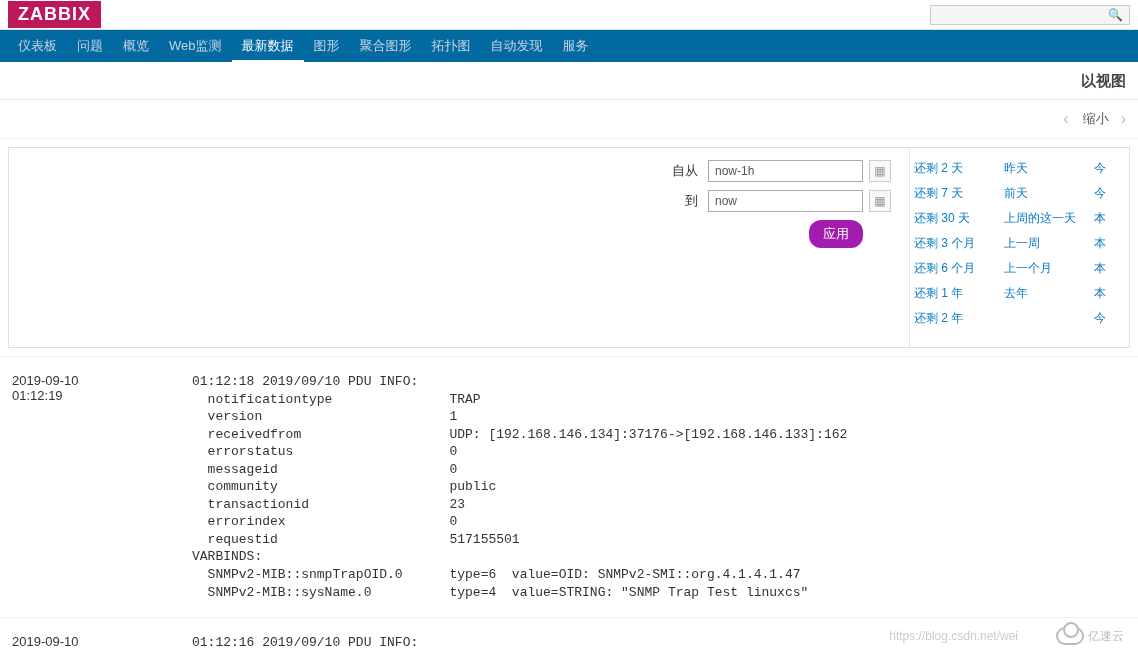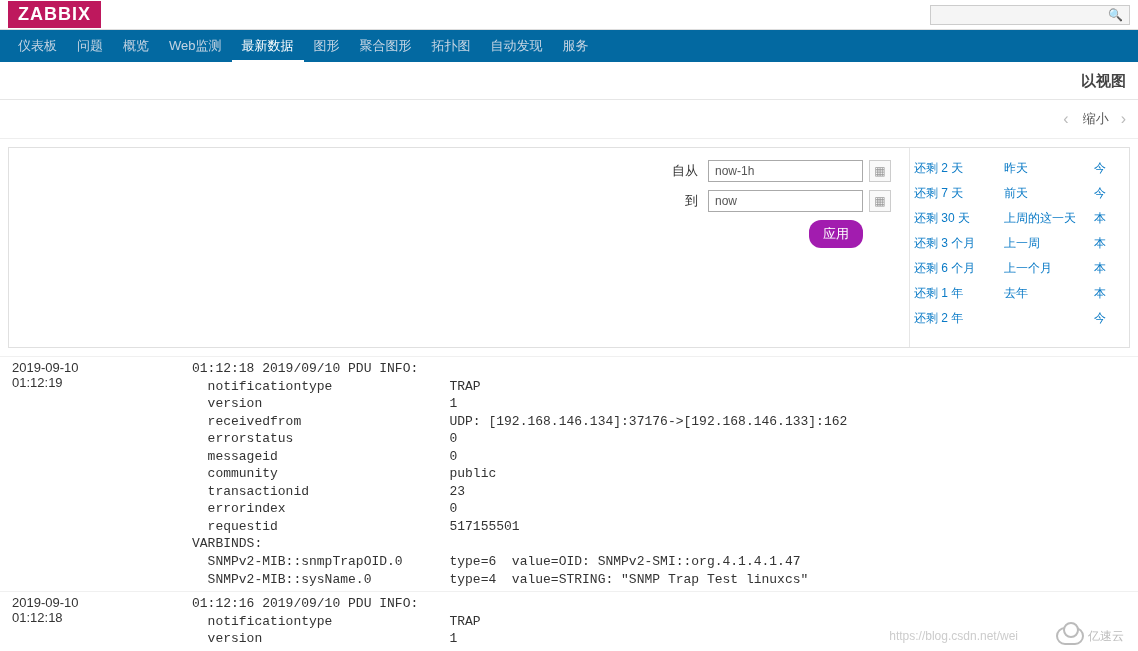--- a/index.html
+++ b/index.html
@@ -30,21 +30,21 @@
 .apply-btn { background: #a21caf; color: #fff; border: none; padding: 5px 14px; cursor: pointer; font-size: 13px; margin-right: 28px; border-radius: 12px; }
 .filter-right { width: 220px; border-left: 1px solid #e6e6e6; padding: 12px 4px; }
 .preset-row { display: flex; margin-bottom: 8px; font-size: 12px; }
 .preset-col { width: 90px; color: #0a7ac6; cursor: pointer; }
 .preset-col.extra { width: auto; }
 .data-table { width: 100%; margin-top: 8px; }
 .table-header { display: flex; padding: 6px 12px; color: #555; font-size: 13px; border-bottom: 1px solid #eee; }
 .col-ts { width: 120px; }
 .col-local { width: 60px; }
 .col-val { flex: 1; }
-.table-row { display: flex; padding: 3px 12px; border-top: 1px solid #f0f0f0; }
+.table-row { display: flex; padding: 16px 12px; border-top: 1px solid #f0f0f0; }
 .val-pre { font-family: "Courier New", monospace; font-size: 13px; color: #333; white-space: pre; line-height: 1.35; }
 .watermark { position: absolute; right: 120px; bottom: 8px; color: #ccc; font-size: 12px; }
 .brand-wm { position: absolute; right: 14px; bottom: 6px; color: #bbb; font-size: 12px; display: flex; align-items: center; }
 .brand-cloud { width: 28px; height: 18px; border: 2px solid #bbb; border-radius: 12px; margin-right: 4px; position: relative; }
 .brand-cloud::before { content: ''; position: absolute; width: 12px; height: 12px; border: 2px solid #bbb; border-radius: 50%; top: -7px; left: 5px; background: #fff; }
 </style>
 </head>
 <body>
 
 <div class="top-bar">

